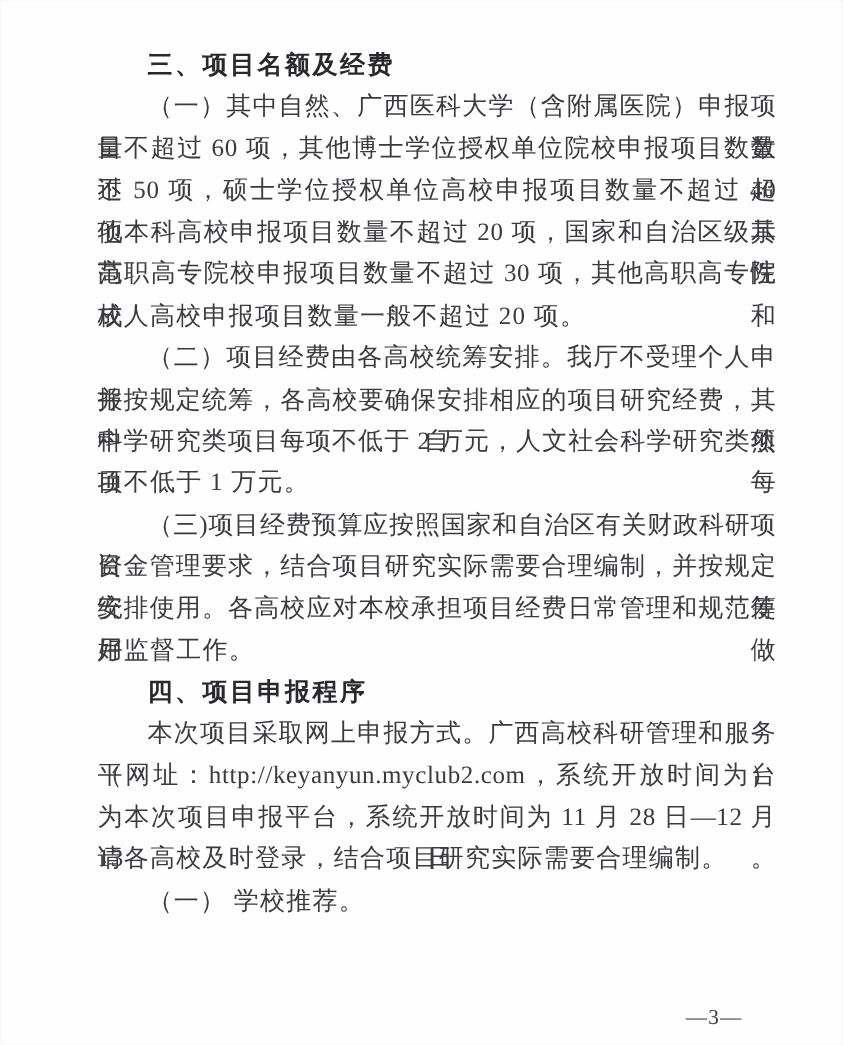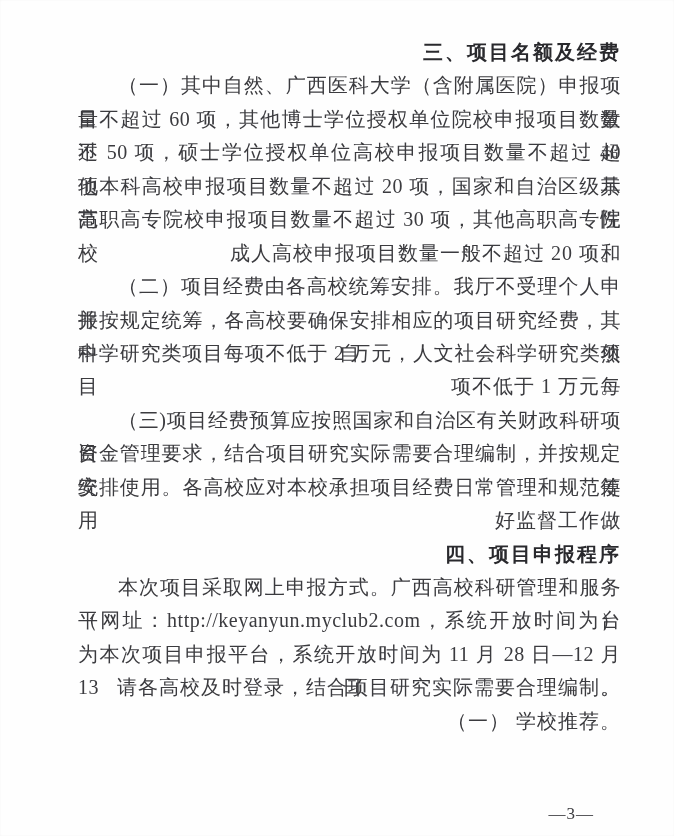--- a/index.html
+++ b/index.html
@@ -26,21 +26,21 @@
     top: 36px;
     width: 543px;
   }
   .line {
     font-size: 20px;
     line-height: 33.45px;
     height: 33.45px;
     color: #3b3b3f;
     letter-spacing: 1px;
     white-space: nowrap;
-    text-align: right;
+    text-align: left;
   }
   .line.justify {
     white-space: normal;
     text-align: justify;
     text-align-last: justify;
     text-justify: inter-character;
     letter-spacing: 0.5px;
   }
   .line.indent {
     text-indent: 2em;

